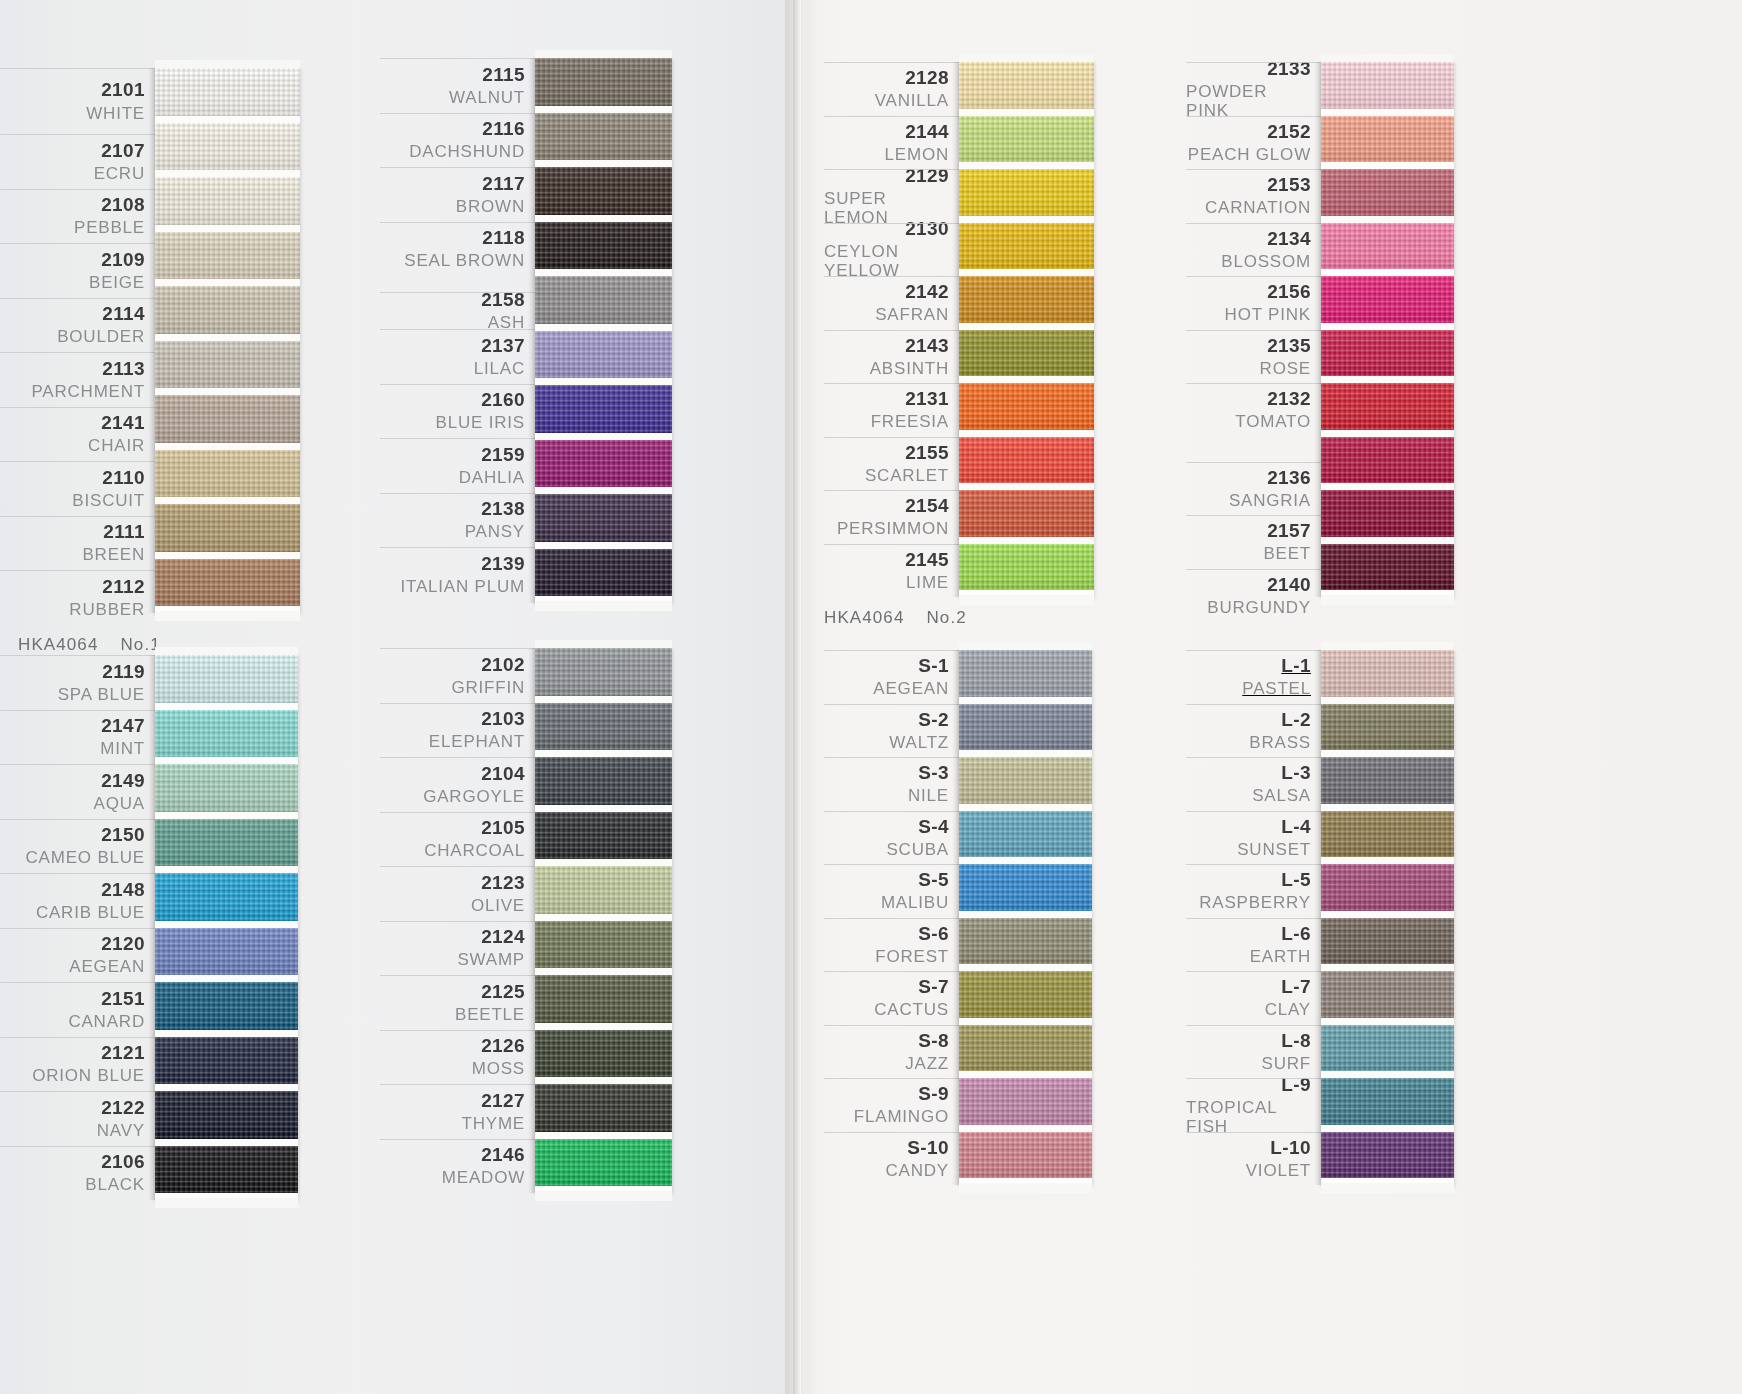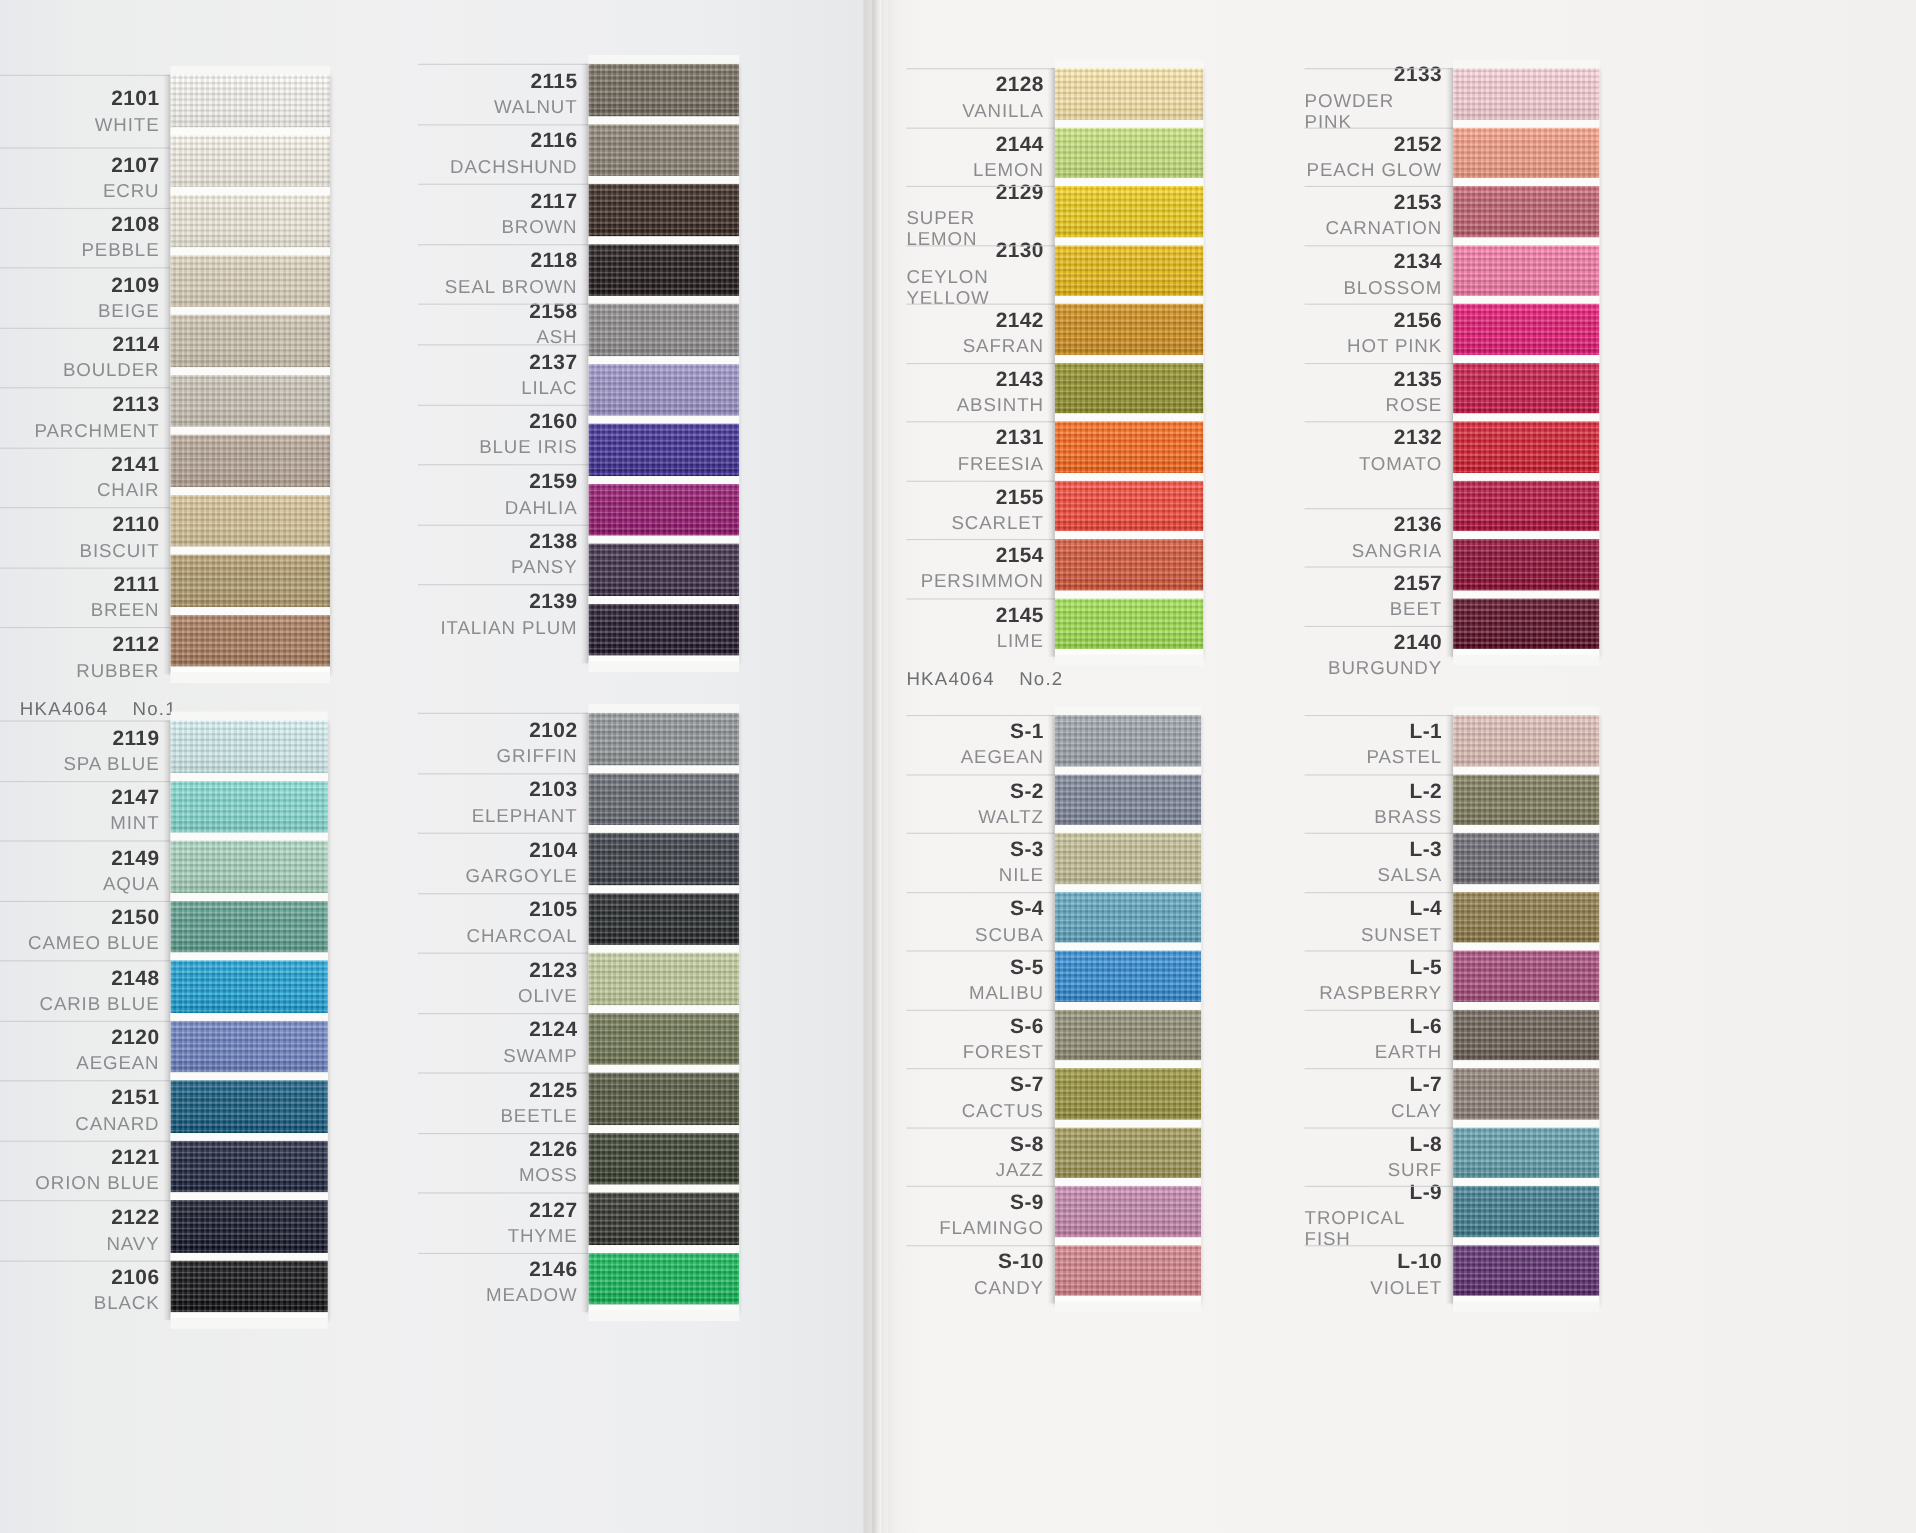--- a/index.html
+++ b/index.html
@@ -220,21 +220,21 @@
               <div class="cname">BROWN</div>
             </div>
           </div>
           <div class="row" style="height: 54.5px;">
             <div class="rule"></div>
             <div class="labels">
               <div class="code">2118</div>
               <div class="cname">SEAL BROWN</div>
             </div>
           </div>
-          <div class="row" style="height: 37px;">
+          <div class="row" style="height: 37px; margin-top: 16px;">
             <div class="rule"></div>
             <div class="labels">
               <div class="code">2158</div>
               <div class="cname">ASH</div>
             </div>
           </div>
           <div class="row" style="height: 54.5px;">
             <div class="rule"></div>
             <div class="labels">
               <div class="code">2137</div>
@@ -906,21 +906,21 @@
             <div class="yarn" style="background: linear-gradient(rgb(206, 145, 183), rgb(192, 131, 169) 35%, rgb(192, 131, 169) 65%, rgb(176, 115, 153));"></div>
           </div>
           <div class="gap" style="top: 474.5px; height: 7px;"></div>
           <div class="sw" style="top: 481.5px; height: 46.5px;">
             <div class="yarn" style="background: linear-gradient(rgb(221, 142, 149), rgb(207, 128, 135) 35%, rgb(207, 128, 135) 65%, rgb(191, 112, 119));"></div>
           </div>
         </div>
       </div>
       <div class="block" style="left: 1186px; top: 650px; width: 268px; height: 535px;">
         <div class="rows" style="width: 135px;">
-          <div class="row" style="height: 53.5px;">
+          <div class="row" style="height: 53.5px; text-decoration: underline;">
             <div class="rule"></div>
             <div class="labels">
               <div class="code">L-1</div>
               <div class="cname">PASTEL</div>
             </div>
           </div>
           <div class="row" style="height: 53.5px;">
             <div class="rule"></div>
             <div class="labels">
               <div class="code">L-2</div>

